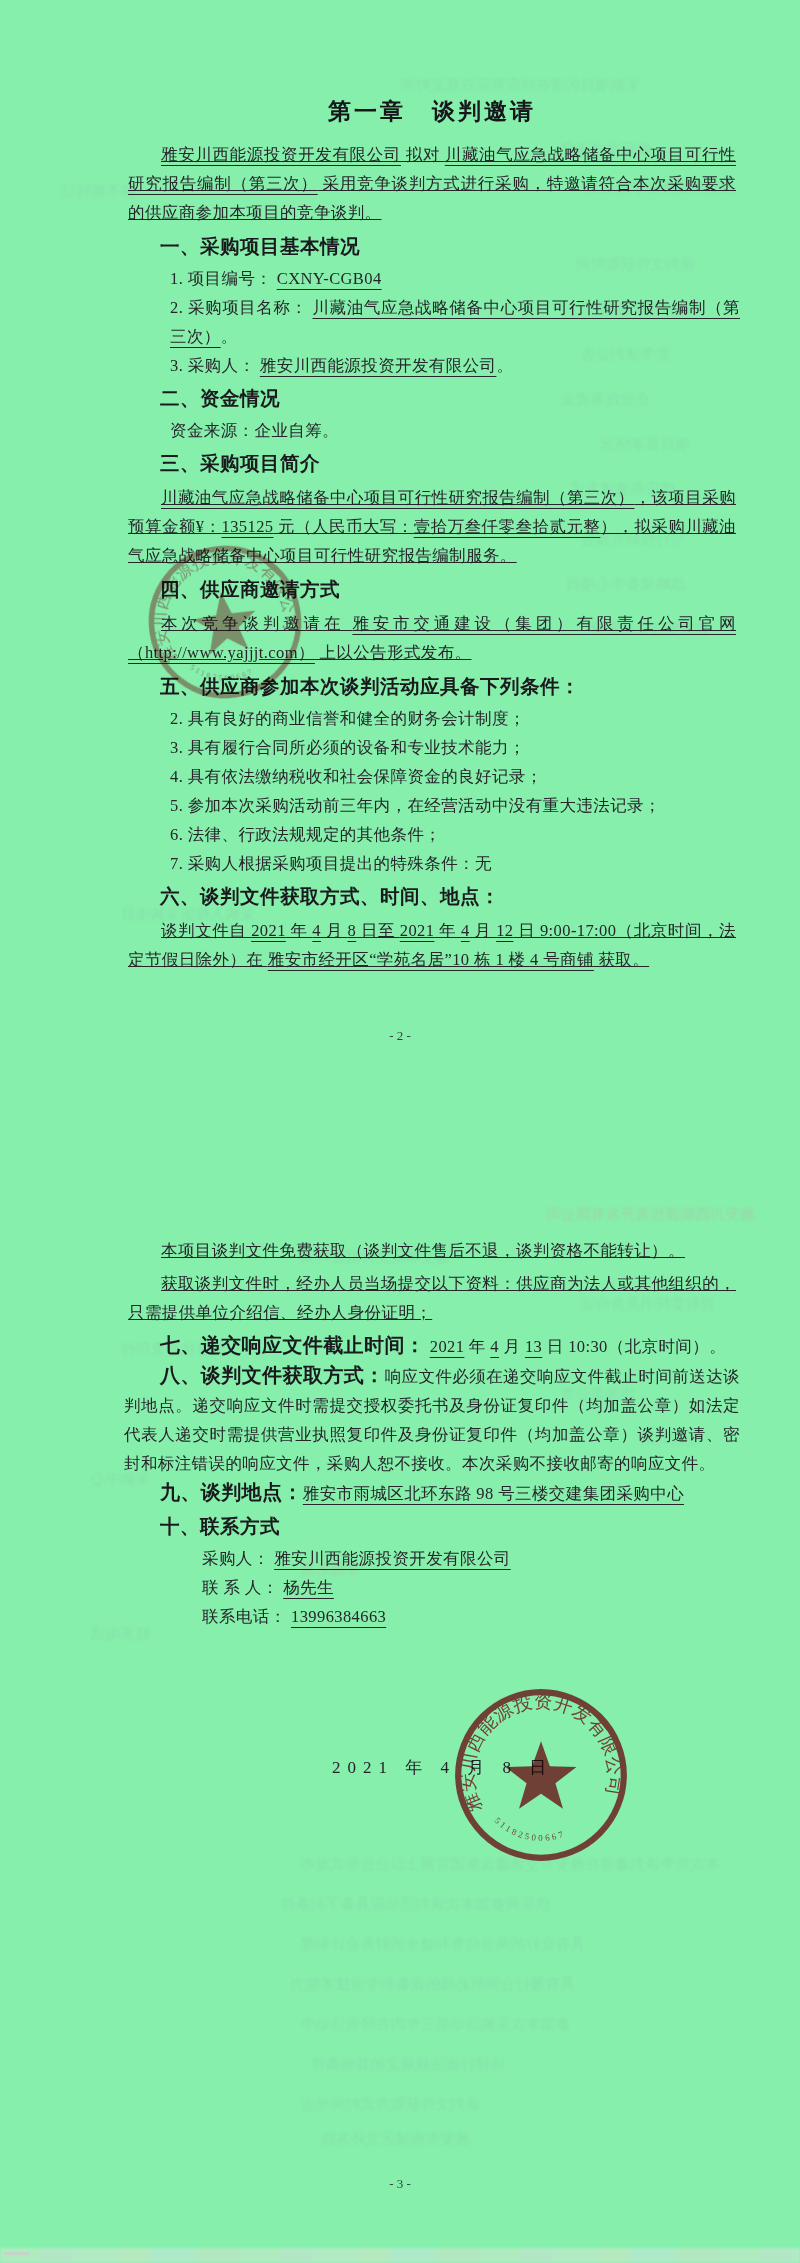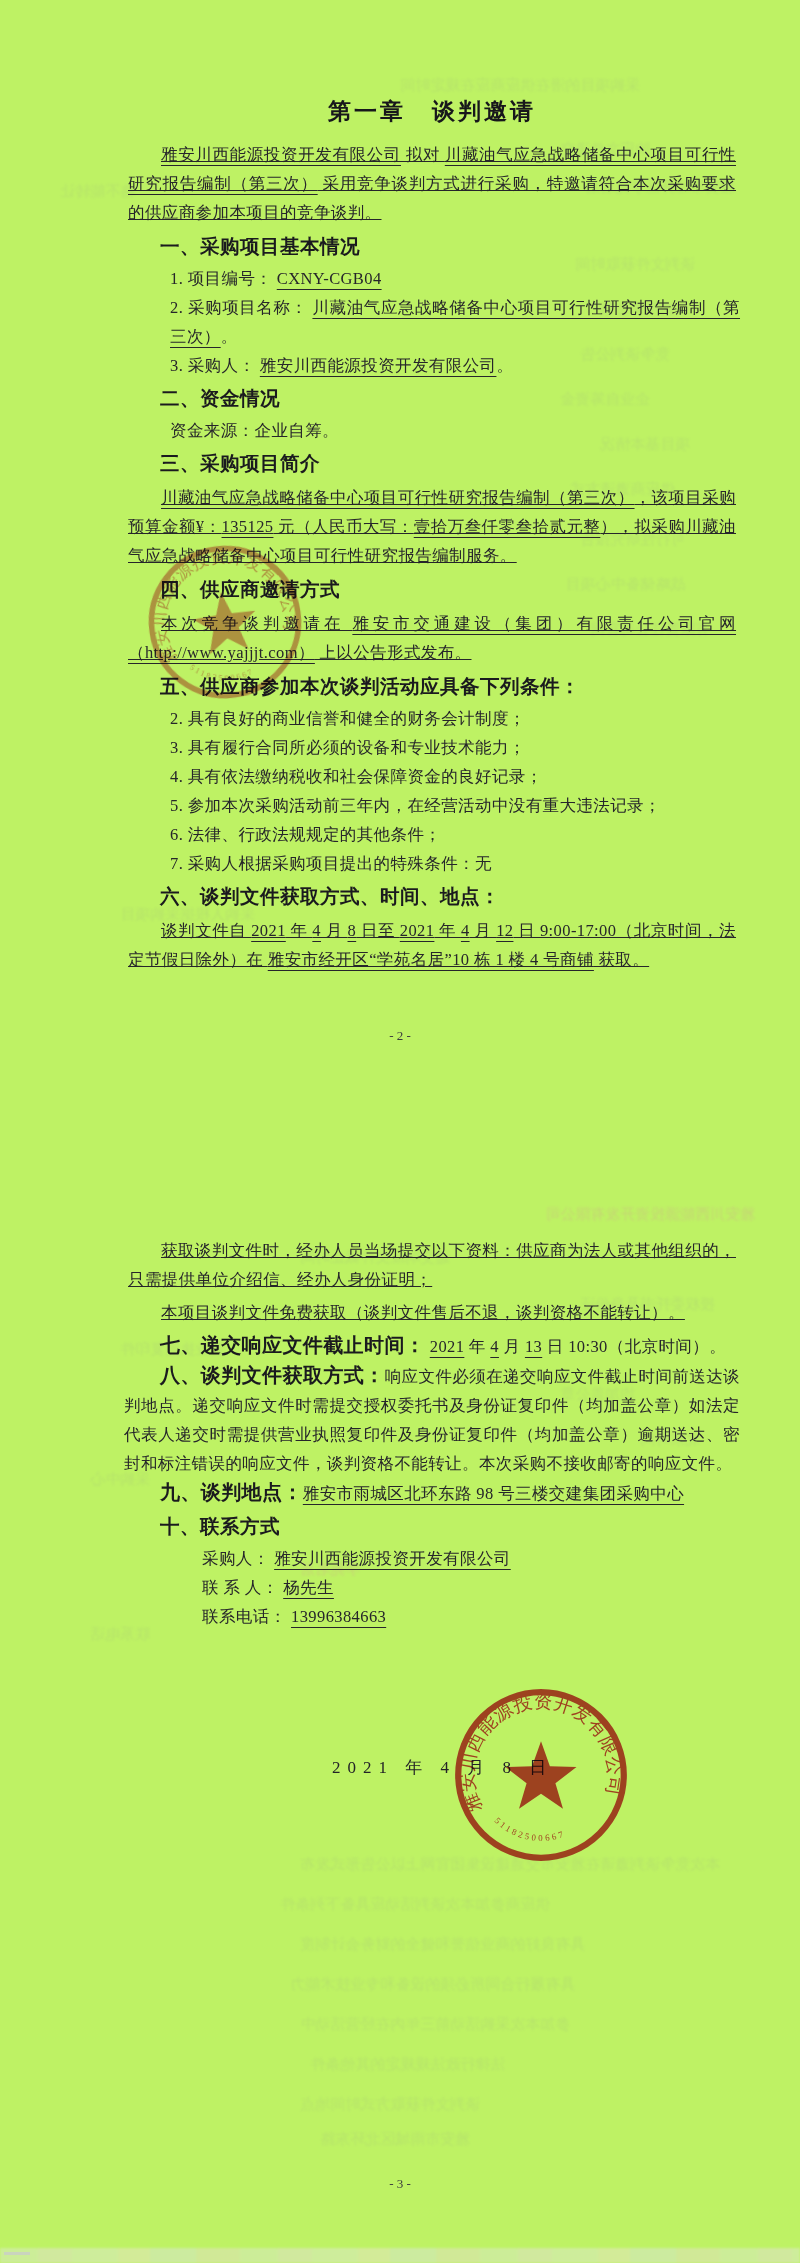--- a/index.html
+++ b/index.html
@@ -1,19 +1,19 @@
 <!DOCTYPE html>
 <html><head>
 <meta charset="utf-8">
 <style>
   html,body{margin:0;padding:0;}
   body{background:#e9e8e5;font-family:"Liberation Serif",serif;}
   .sheet{
     position:relative;width:800px;height:2263px;margin:0 auto;
-    background:#bef264;overflow:hidden;color:#26262a;
+    background:#86efac;overflow:hidden;color:#26262a;
   }
   
   .page{position:absolute;left:124px;width:616px;font-size:16.5px;line-height:29px;
         letter-spacing:.4px;text-align:justify;}
   .pageA{top:94px;}
   .pageB{top:1232px;}
   .doc-title{font-family:"Liberation Sans",sans-serif;font-weight:700;font-size:23px;
              text-align:center;letter-spacing:3px;color:#17171b;margin:0 0 12px 0;line-height:34px;}
   .h{font-family:"Liberation Sans",sans-serif;font-weight:700;font-size:19.5px;
      color:#1a1a1e;margin:3px 0 2px 36px;line-height:31px;letter-spacing:.5px;}
@@ -109,26 +109,26 @@
     <p class="item">6. 法律、行政法规规定的其他条件；</p>
     <p class="item">7. 采购人根据采购项目提出的特殊条件：无</p>
 
     <div class="h">六、谈判文件获取方式、时间、地点：</div>
     <p class="para"><span>谈判文件自 </span><span class="u">2021</span><span> 年 </span><span class="u">4</span><span> 月 </span><span class="u">8</span><span> 日至 </span><span class="u">2021</span><span> 年 </span><span class="u">4</span><span> 月 </span><span class="u">12</span><span> 日 9:00-17:00（北京时间，法定节假日除外）在 </span><span class="u">雅安市经开区“学苑名居”10 栋 1 楼 4 号商铺</span><span> 获取。</span></p>
   </div>
 
   <div class="pagenum pn2">- 2 -</div>
 
   <div class="page pageB">
+    <p class="para">本项目谈判文件免费获取（谈判文件售后不退，谈判资格不能转让）。</p>
     <p class="para">获取谈判文件时，经办人员当场提交以下资料：供应商为法人或其他组织的，只需提供单位介绍信、经办人身份证明；</p>
-    <p class="para">本项目谈判文件免费获取（谈判文件售后不退，谈判资格不能转让）。</p>
 
     <p class="hang"><span class="h-inline">七、递交响应文件截止时间：</span><span><span> </span><span class="u">2021</span><span> 年 </span><span class="u">4</span><span> 月 </span><span class="u">13</span><span> 日 10:30（北京时间）。</span></span></p>
 
-    <p class="hang"><span class="h-inline">八、谈判文件获取方式：</span><span>响应文件必须在递交响应文件截止时间前送达谈判地点。递交响应文件时需提交授权委托书及身份证复印件（均加盖公章）如法定代表人递交时需提供营业执照复印件及身份证复印件（均加盖公章）逾期送达、密封和标注错误的响应文件，谈判资格不能转让。本次采购不接收邮寄的响应文件。</span></p>
+    <p class="hang"><span class="h-inline">八、谈判文件获取方式：</span><span>响应文件必须在递交响应文件截止时间前送达谈判地点。递交响应文件时需提交授权委托书及身份证复印件（均加盖公章）如法定代表人递交时需提供营业执照复印件及身份证复印件（均加盖公章）谈判邀请、密封和标注错误的响应文件，采购人恕不接收。本次采购不接收邮寄的响应文件。</span></p>
 
     <p class="hang"><span class="h-inline">九、谈判地点：</span><span class="u">雅安市雨城区北环东路 98 号三楼交建集团采购中心</span></p>
 
     <div class="h">十、联系方式</div>
     <p class="contact"><span>采购人： </span><span class="u">雅安川西能源投资开发有限公司</span></p>
     <p class="contact"><span>联 系 人： </span><span class="u">杨先生</span></p>
     <p class="contact"><span>联系电话： </span><span class="u">13996384663</span></p>
   </div>
 
   <div class="stamp-date">2021 年 4 月 8 日</div>

